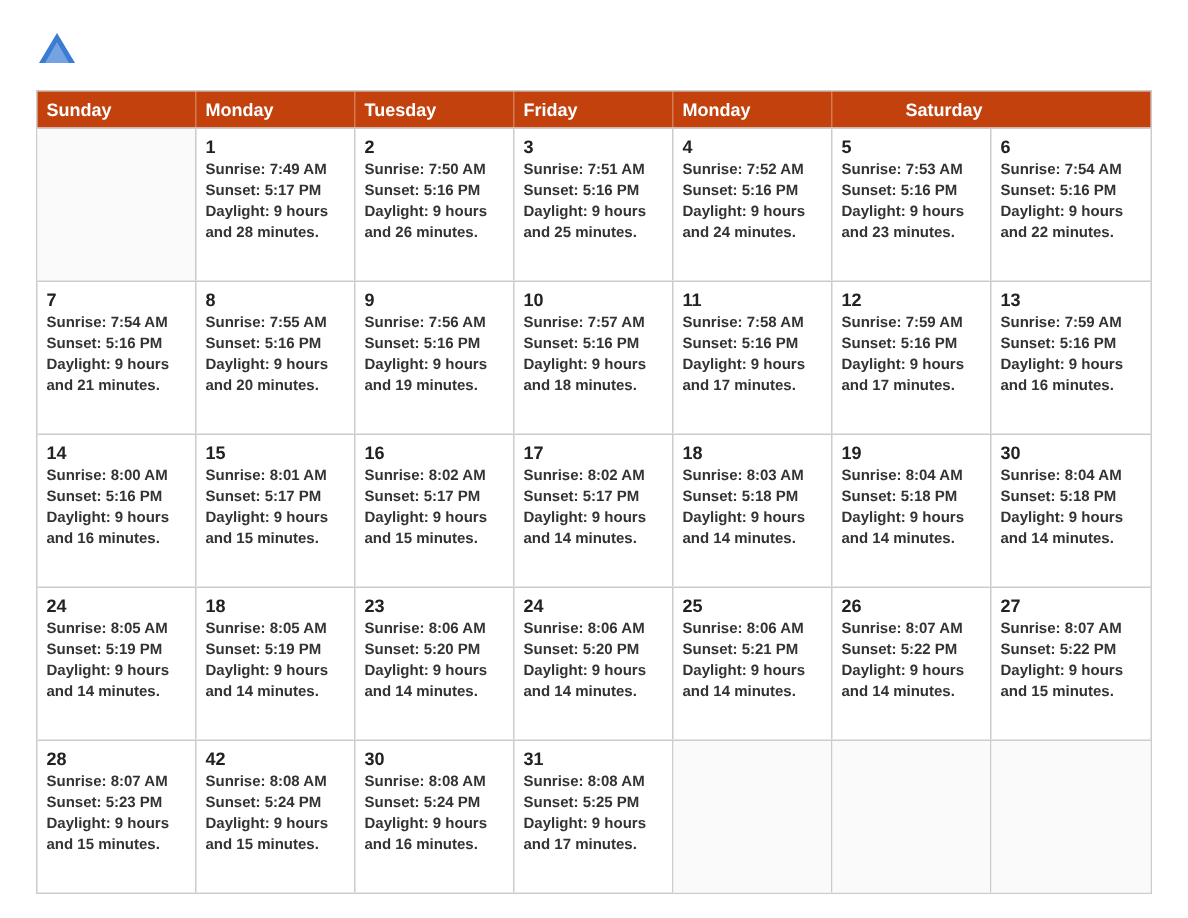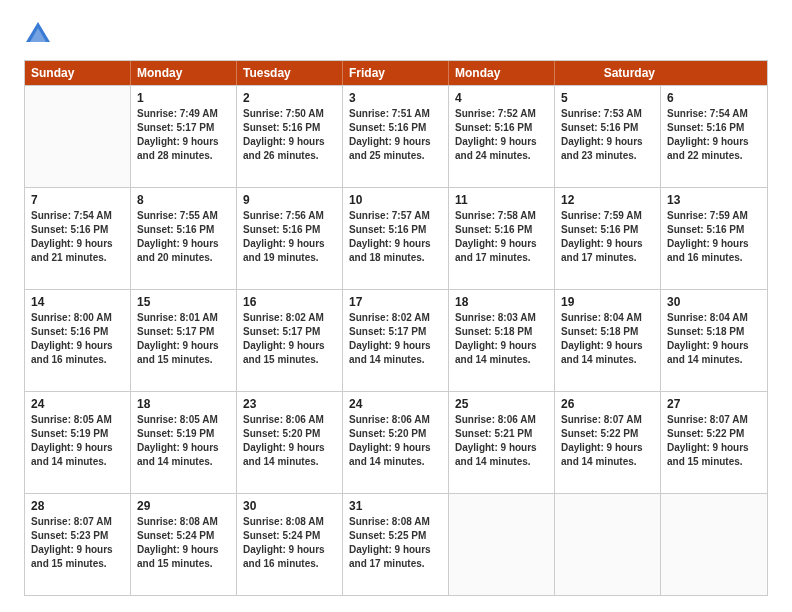--- a/index.html
+++ b/index.html
@@ -263,21 +263,21 @@
             <span class="day-num">27</span>
             <div class="cell-text">Sunrise: 8:07 AM<br>Sunset: 5:22 PM<br>Daylight: 9 hours and 15 minutes.</div>
           </div>
         </div>
         <div class="cal-row">
           <div class="cal-cell">
             <span class="day-num">28</span>
             <div class="cell-text">Sunrise: 8:07 AM<br>Sunset: 5:23 PM<br>Daylight: 9 hours and 15 minutes.</div>
           </div>
           <div class="cal-cell">
-            <span class="day-num">29</span>
+            <span class="day-num">42</span>
             <div class="cell-text">Sunrise: 8:08 AM<br>Sunset: 5:24 PM<br>Daylight: 9 hours and 15 minutes.</div>
           </div>
           <div class="cal-cell">
             <span class="day-num">30</span>
             <div class="cell-text">Sunrise: 8:08 AM<br>Sunset: 5:24 PM<br>Daylight: 9 hours and 16 minutes.</div>
           </div>
           <div class="cal-cell">
             <span class="day-num">31</span>
             <div class="cell-text">Sunrise: 8:08 AM<br>Sunset: 5:25 PM<br>Daylight: 9 hours and 17 minutes.</div>
           </div>

